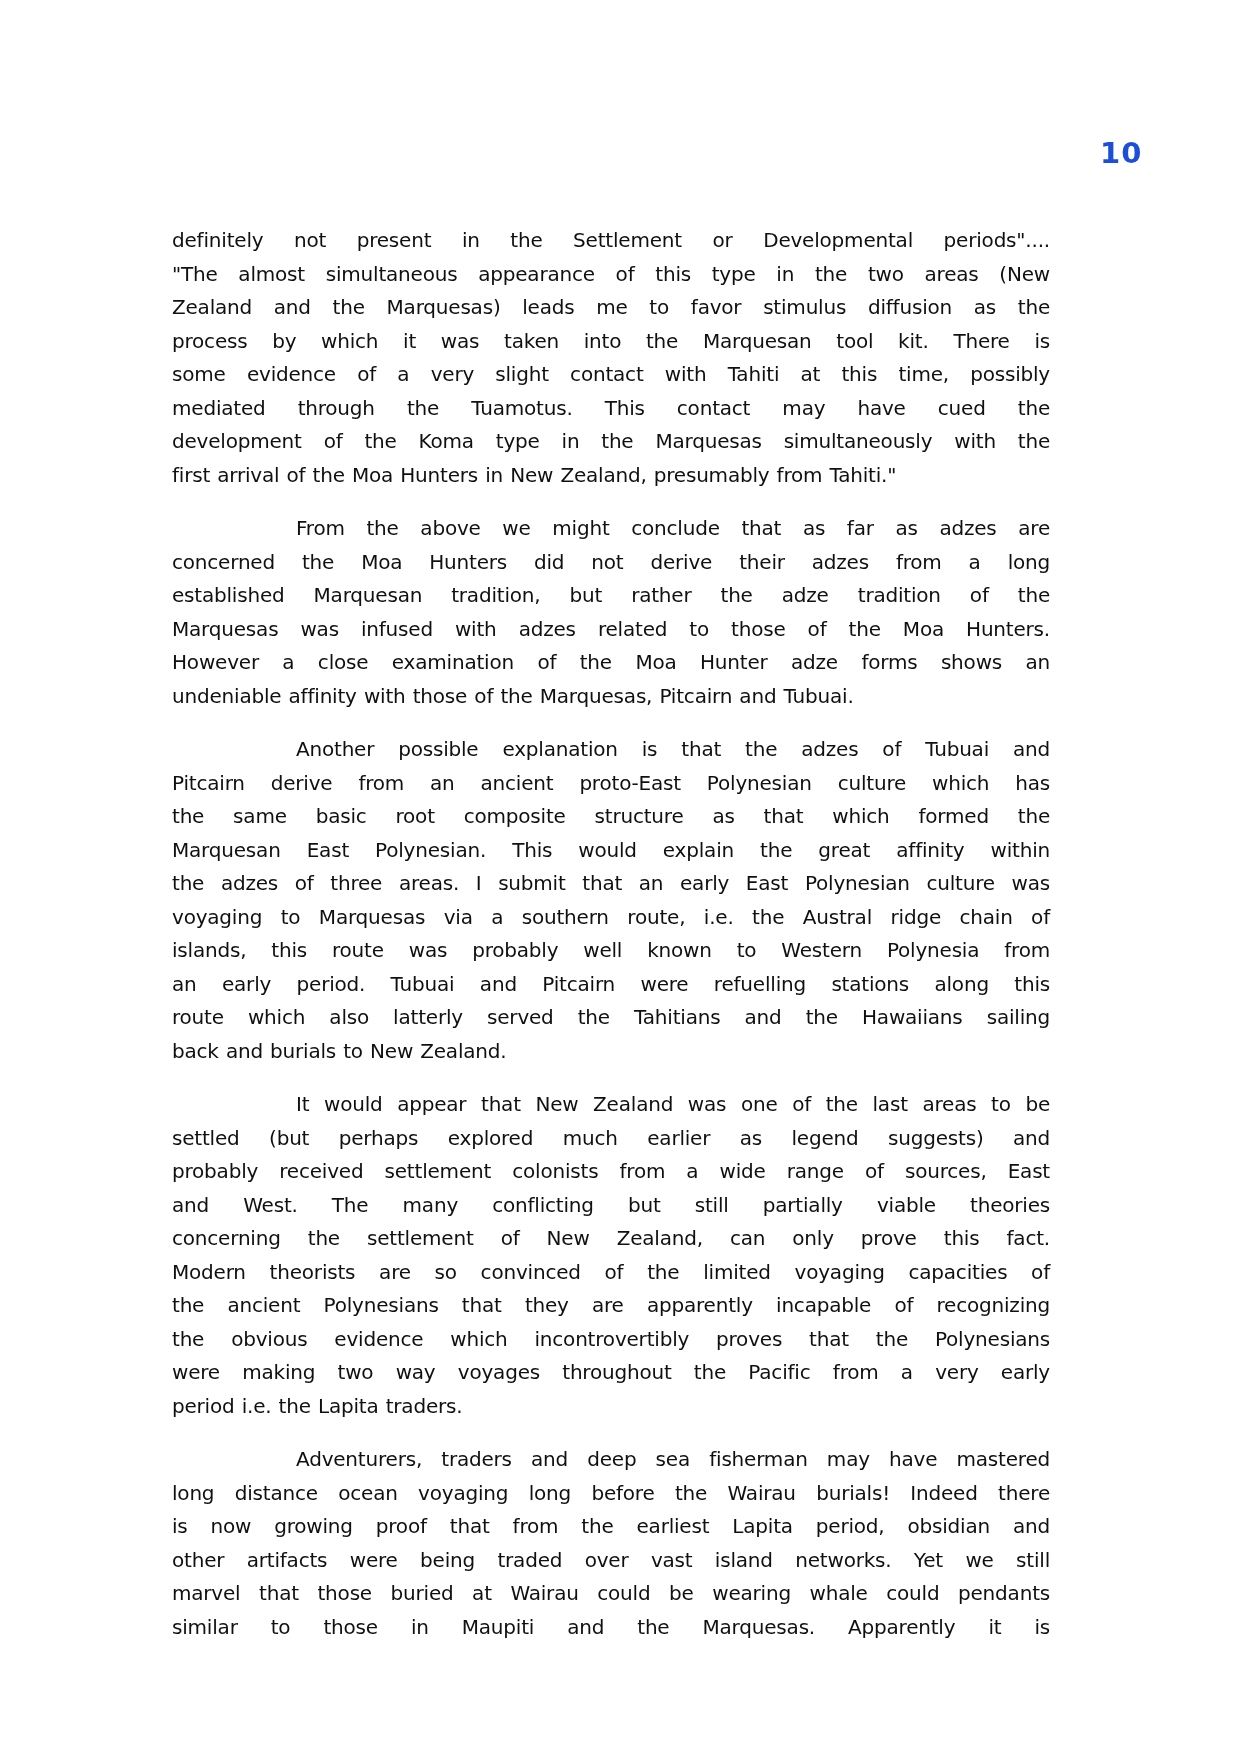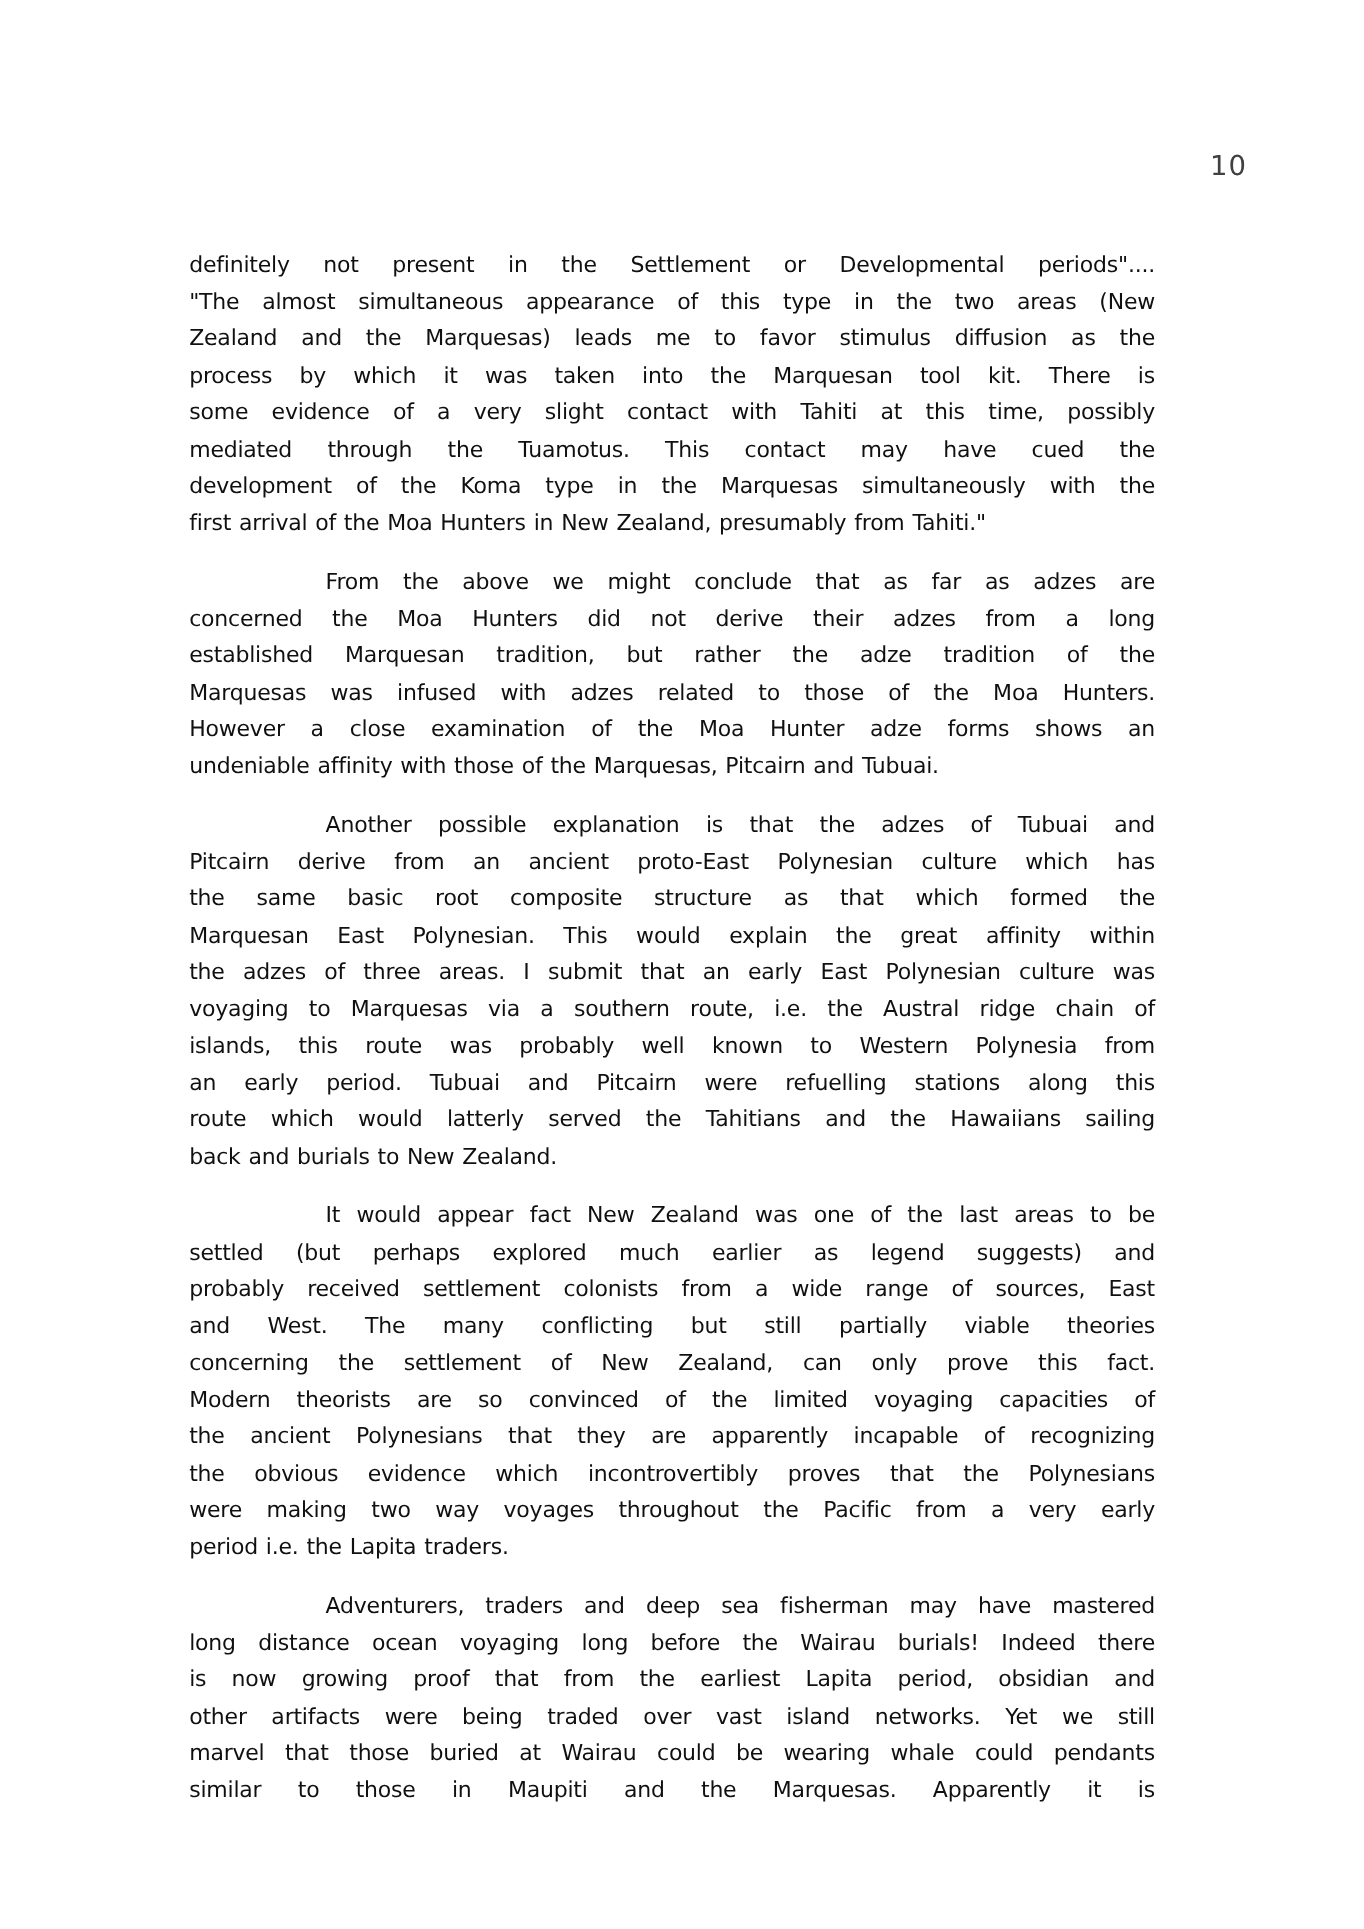--- a/index.html
+++ b/index.html
@@ -12,24 +12,24 @@
     width: 1240px;
     height: 1754px;
     font-family: "DejaVu Sans", "Liberation Sans", sans-serif;
     color: #131313;
     overflow: hidden;
   }
   .page-number {
     position: absolute;
     top: 136px;
     left: 1100px;
-    font-size: 25px;
-    font-weight: normal;
+    font-size: 29px;
+    font-weight: bold;
     letter-spacing: 1px;
-    color: #404040;
+    color: #1d4ed8;
   }
   .text-block {
     position: absolute;
     top: 224px;
     left: 172px;
     width: 878px;
     font-size: 20px;
     line-height: 33.5px;
     letter-spacing: -0.2px;
     word-spacing: 1px;
@@ -77,25 +77,25 @@
       </div>
       <div>
         <div class="text-line indent"><span class="seg">Another possible explanation is that the adzes of Tubuai and</span></div>
         <div class="text-line"><span class="seg">Pitcairn derive from an ancient proto-East Polynesian culture which has</span></div>
         <div class="text-line"><span class="seg">the same basic root composite structure as that which formed the</span></div>
         <div class="text-line"><span class="seg">Marquesan East Polynesian.  This would explain the great affinity within</span></div>
         <div class="text-line"><span class="seg">the adzes of three areas.  I submit that an early East Polynesian culture was</span></div>
         <div class="text-line"><span class="seg">voyaging to Marquesas via a southern route, i.e. the Austral ridge chain of</span></div>
         <div class="text-line"><span class="seg">islands, this route was probably well known to Western Polynesia from</span></div>
         <div class="text-line"><span class="seg">an early period.  Tubuai and Pitcairn were refuelling stations along this</span></div>
-        <div class="text-line"><span class="seg">route which would latterly served the Tahitians and the Hawaiians sailing</span></div>
+        <div class="text-line"><span class="seg">route which also latterly served the Tahitians and the Hawaiians sailing</span></div>
         <div class="text-line no-justify"><span class="seg">back and burials to New Zealand.</span></div>
       </div>
       <div>
-        <div class="text-line indent"><span class="seg">It would appear fact New Zealand was one of the last areas to be</span></div>
+        <div class="text-line indent"><span class="seg">It would appear that New Zealand was one of the last areas to be</span></div>
         <div class="text-line"><span class="seg">settled (but perhaps explored much earlier as legend suggests) and</span></div>
         <div class="text-line"><span class="seg">probably received settlement colonists from a wide range of sources, East</span></div>
         <div class="text-line"><span class="seg">and West.  The many conflicting but still partially viable theories</span></div>
         <div class="text-line"><span class="seg">concerning the settlement of New Zealand, can only prove this fact.</span></div>
         <div class="text-line"><span class="seg">Modern theorists are so convinced of the limited voyaging capacities of</span></div>
         <div class="text-line"><span class="seg">the ancient Polynesians that they are apparently incapable of recognizing</span></div>
         <div class="text-line"><span class="seg">the obvious evidence which incontrovertibly proves that the Polynesians</span></div>
         <div class="text-line"><span class="seg">were making two way voyages throughout the Pacific from a very early</span></div>
         <div class="text-line no-justify"><span class="seg">period i.e. the Lapita traders.</span></div>
       </div>

